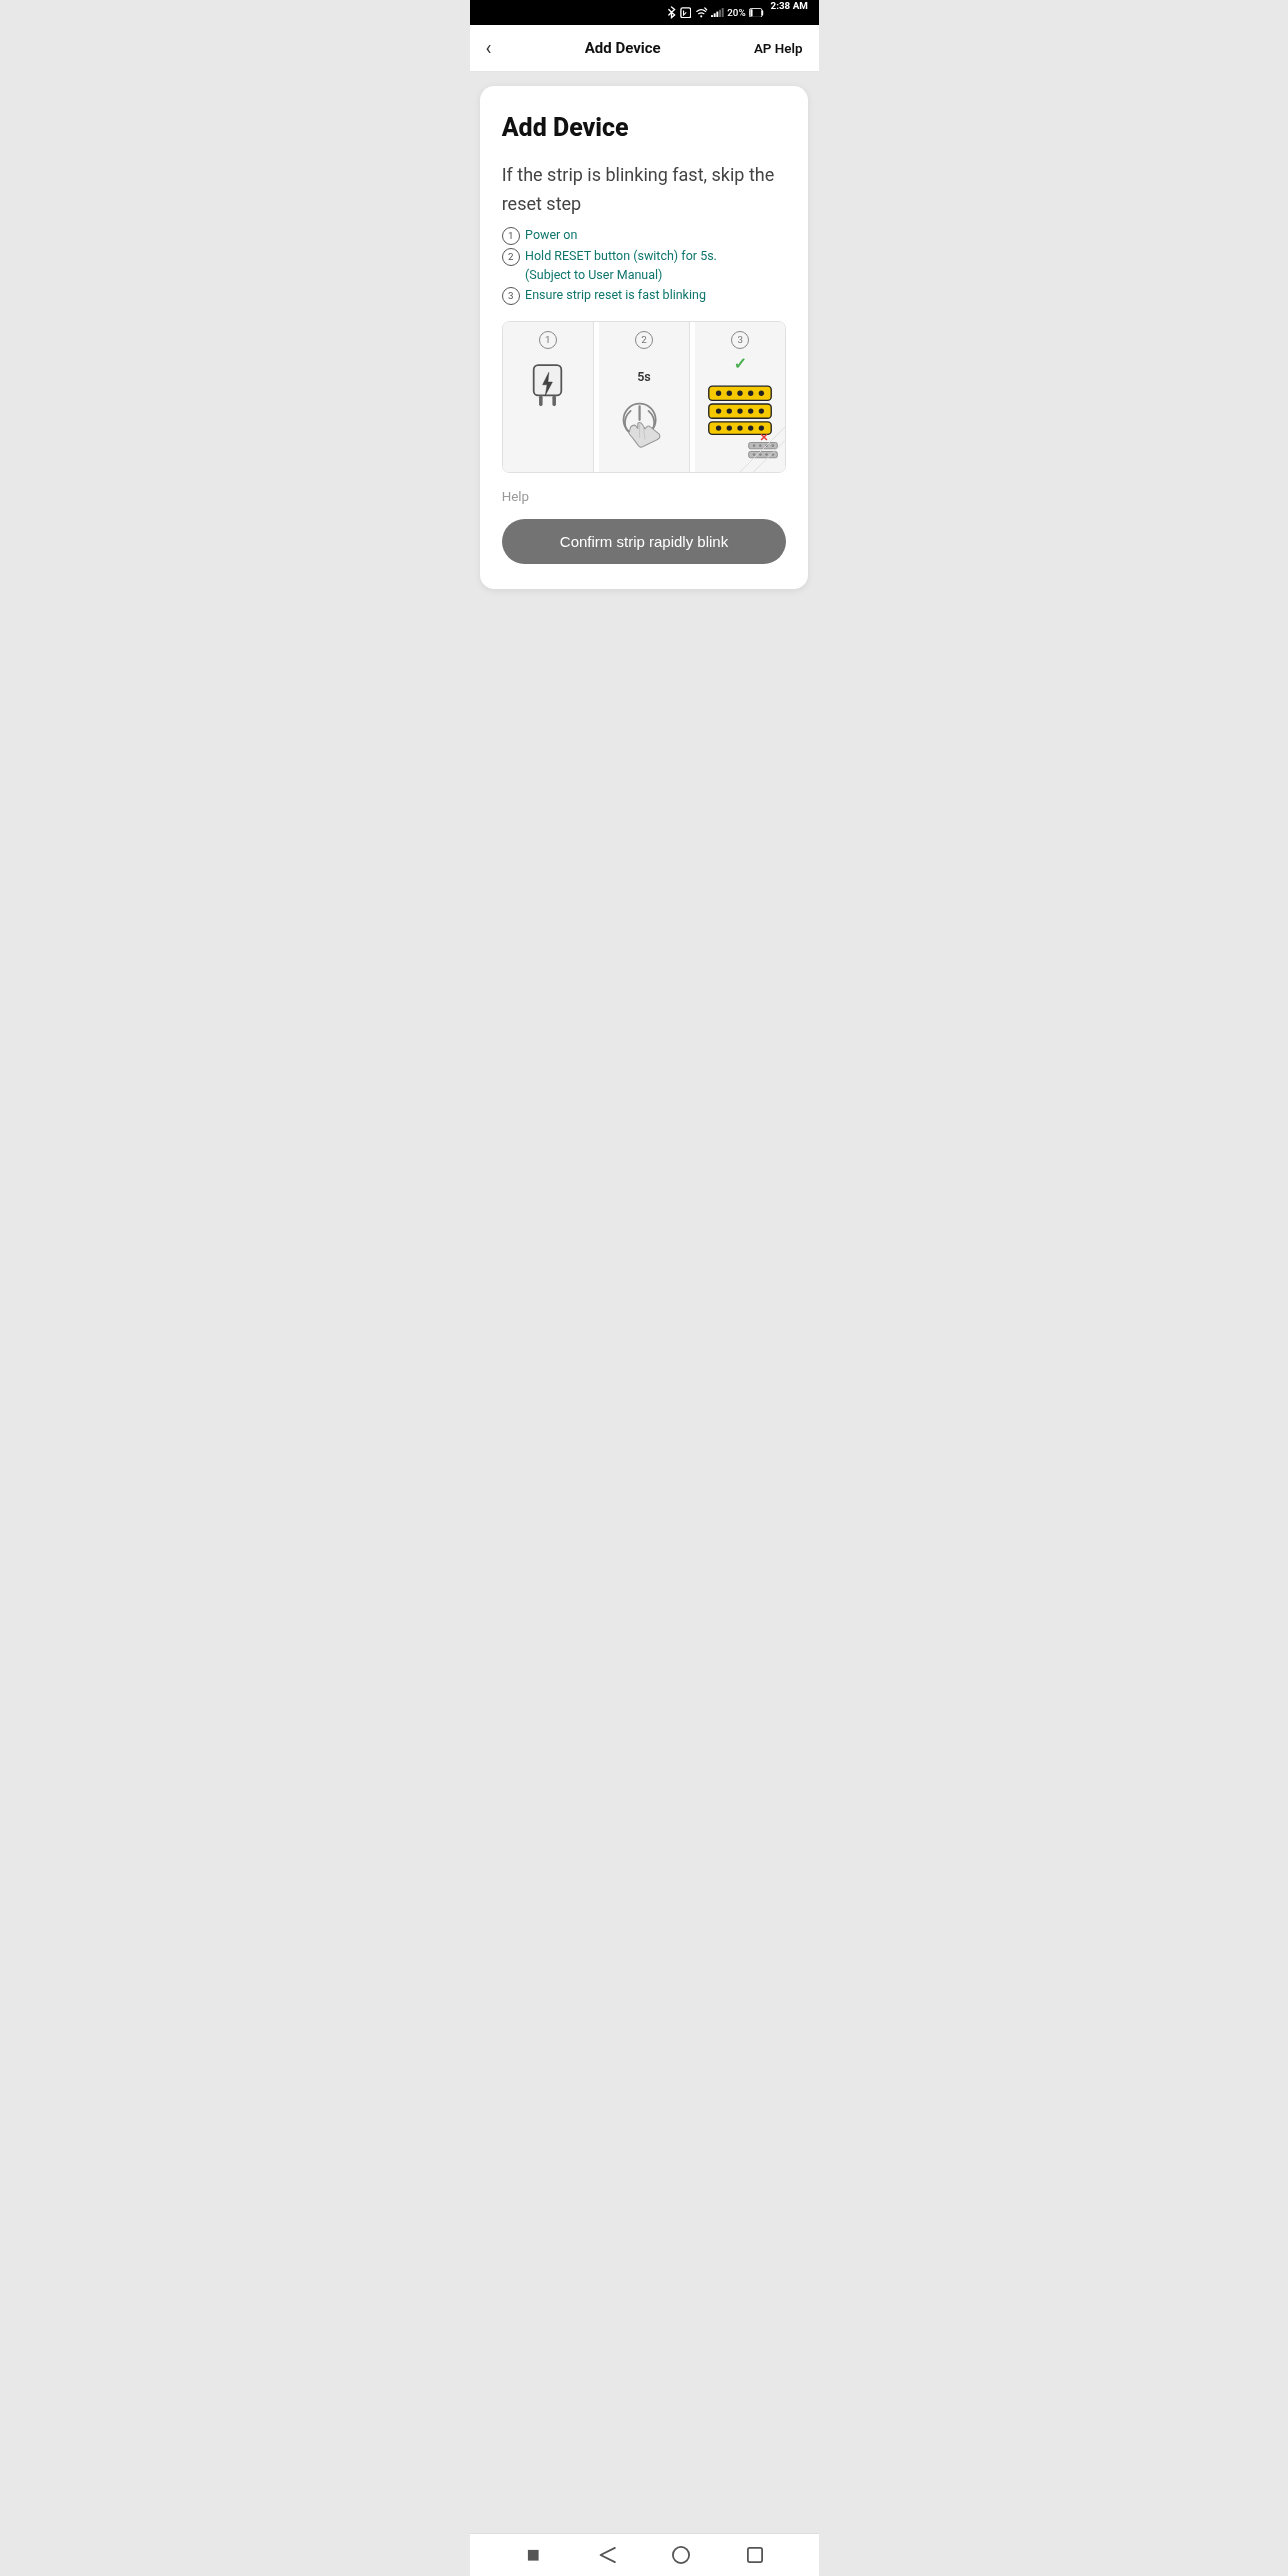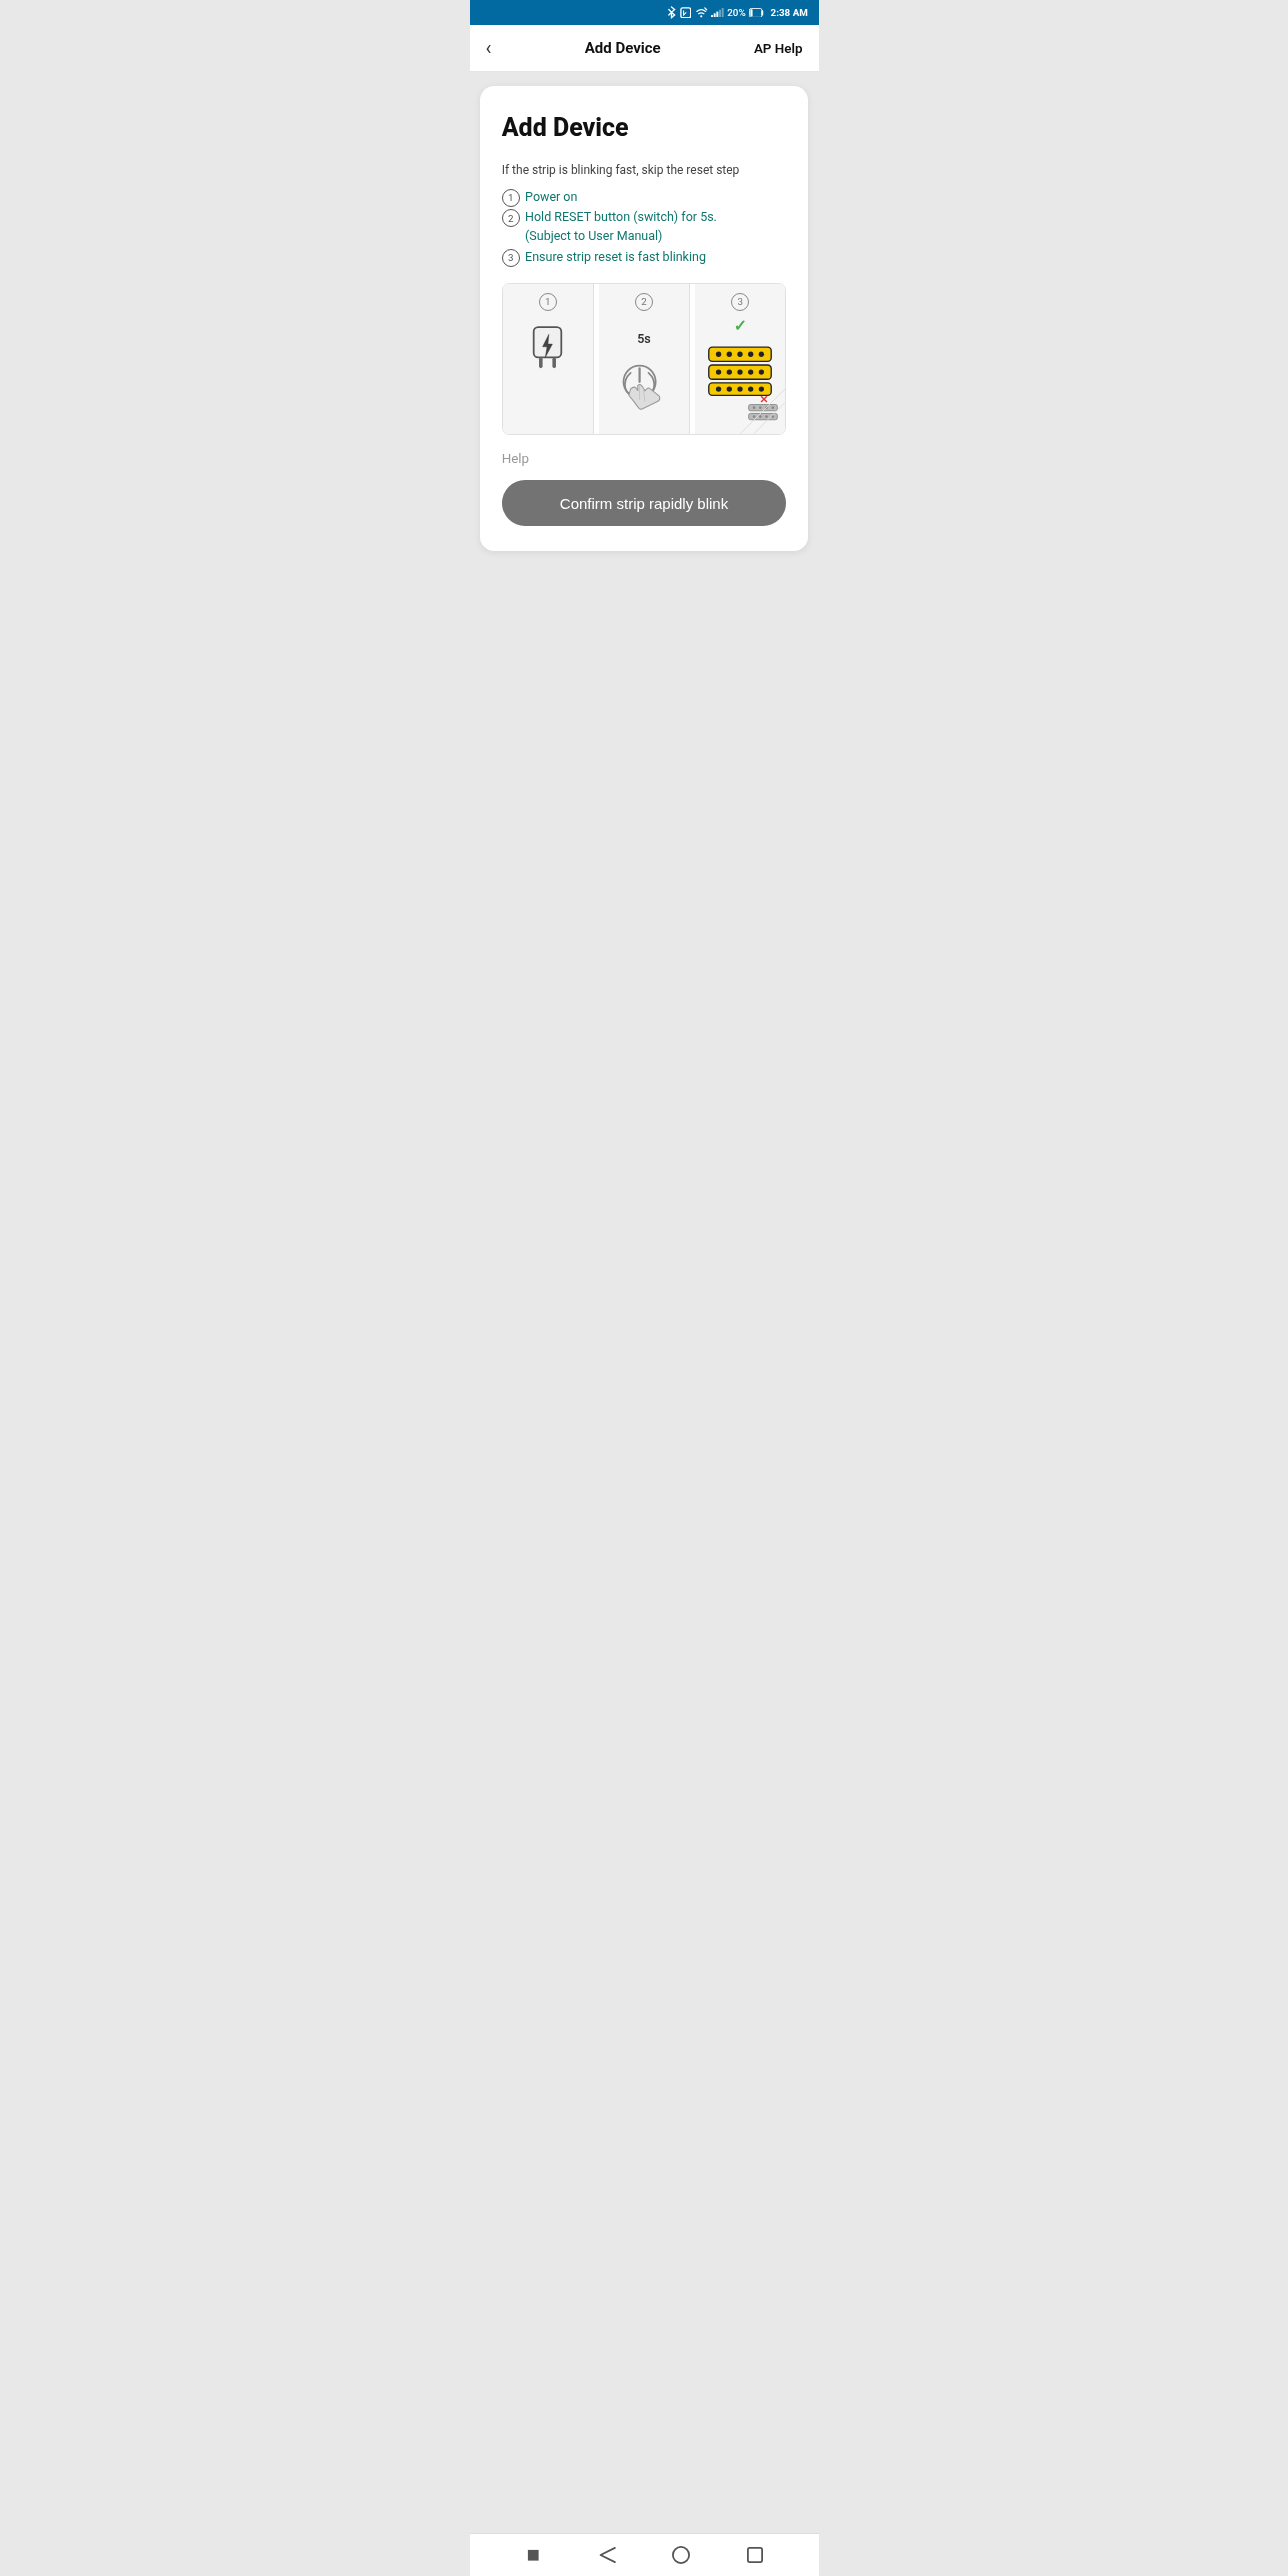--- a/index.html
+++ b/index.html
@@ -14,25 +14,24 @@
       font-family: -apple-system, BlinkMacSystemFont, 'Segoe UI', Roboto, sans-serif;
       width: 349px;
       margin: 0 auto;
       min-height: 698px;
       position: relative;
       overflow-x: hidden;
     }
 
     
     .status-bar {
-      background: #0369a1;
+      background: #000000;
       color: white;
       height: 25px;
       display: flex;
-      align-items: center;
       justify-content: flex-end;
       padding: 0 10.7px;
       gap: 5.4px;
       font-size: 9.8px;
       font-weight: 500;
     }
 
     .status-icons {
       display: flex;
       align-items: center;
@@ -92,21 +91,21 @@
 
     .card-title {
       font-size: 25px;
       font-weight: 800;
       color: #111;
       margin-bottom: 18px;
       line-height: 1.2;
     }
 
     .instructions {
-      font-size: 12px;
+      font-size: 18px;
       color: #444;
       line-height: 1.6;
       margin-bottom: 5.4px;
     }
 
     .instructions p {
       margin-bottom: 1.8px;
     }
 
     .step-line {

